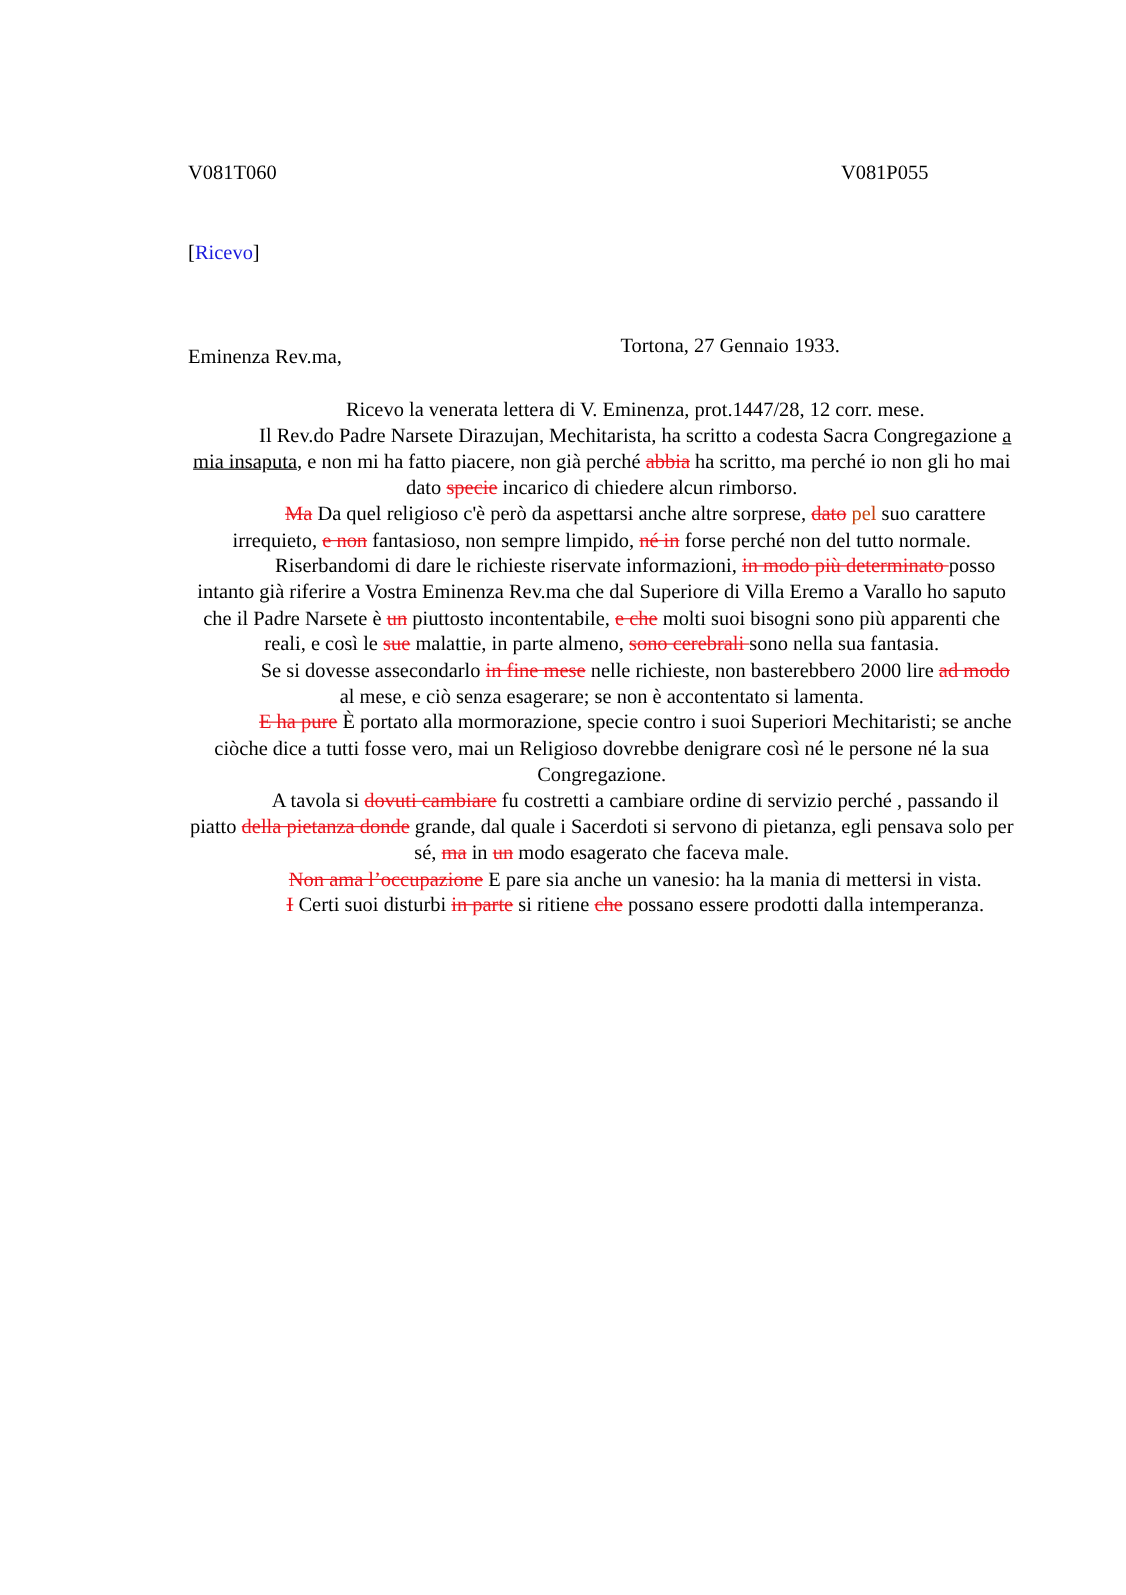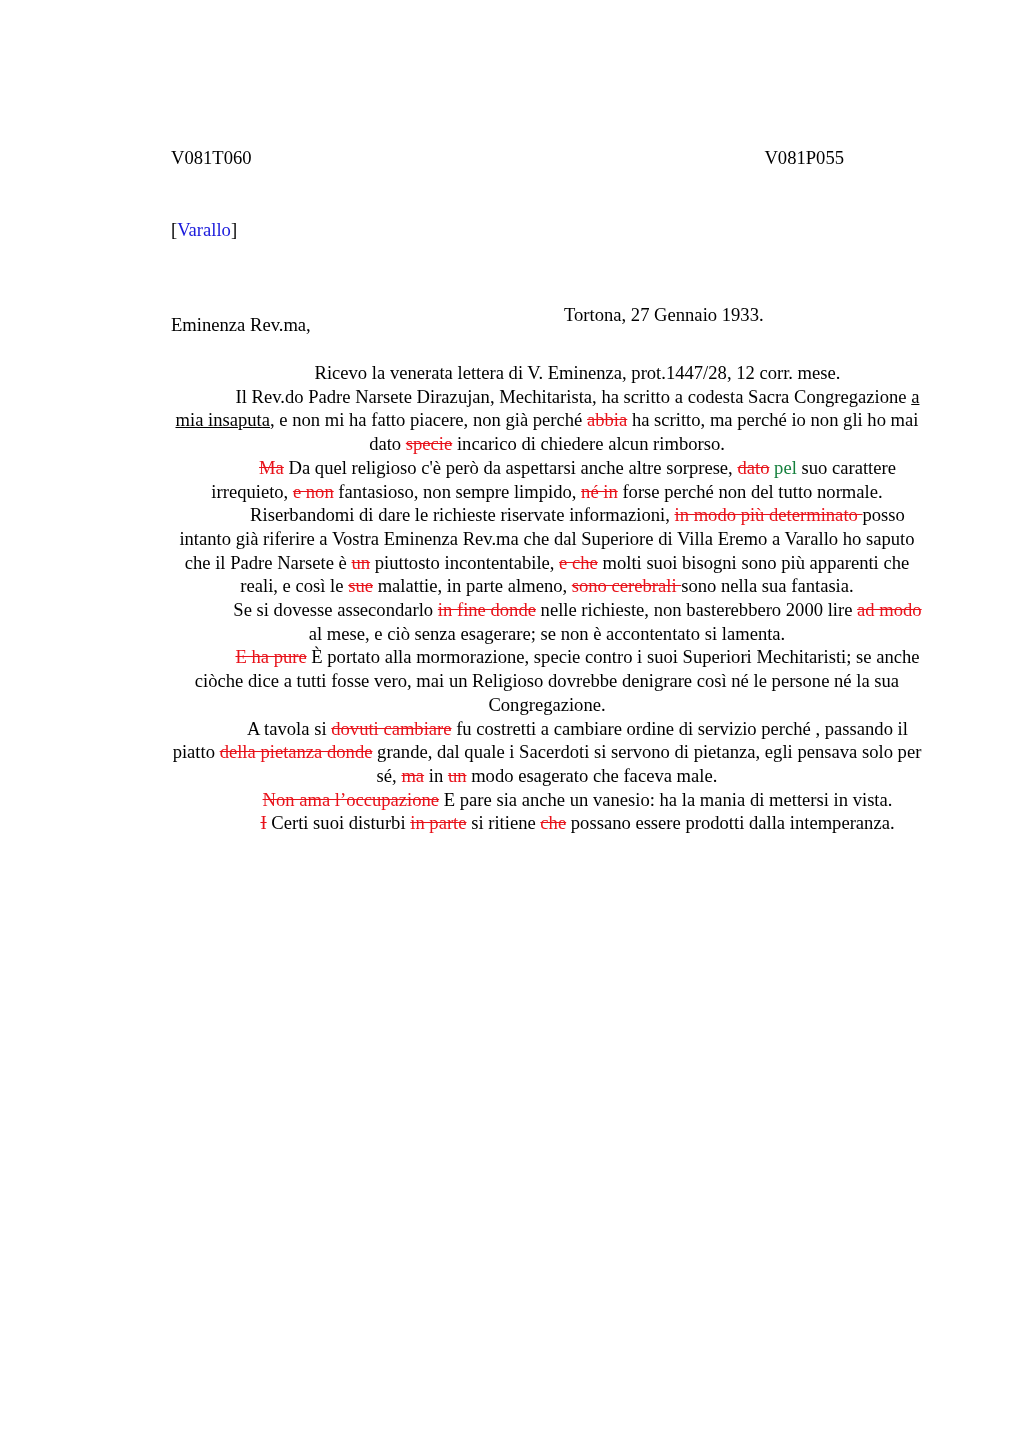--- a/index.html
+++ b/index.html
@@ -6,40 +6,40 @@
   body { width: 1024px; height: 1450px; position: relative; overflow: hidden;
          font-family: "Liberation Serif", "DejaVu Serif", serif; color: #000; font-size: 18.6px; }
   .hdr { position: absolute; top: 147px; left: 171px; width: 673px; display: flex; justify-content: space-between; line-height: 22px; }
   .minuta { position: absolute; top: 219px; left: 171px; line-height: 22px; }
   .minuta .blue { color: #1a1adc; }
   .date { position: absolute; top: 267px; left: 564px; line-height: 22px; margin-top: 37px; }
   .salut { position: absolute; top: 314px; left: 171px; line-height: 22px; }
   .body { position: absolute; top: 361px; left: 171px; width: 752px; line-height: 23.7px; }
   .body p { margin: 0; text-indent: 61px; text-align: center; }
   .del { color: #e8121a; text-decoration: line-through; }
-  .ins { color: #15803d; }
+  .ins { color: #c2410c; }
   .ul { text-decoration: underline; }
 </style>
 </head>
 <body>
 
 <div class="hdr">
   <span>V081T060</span>
   <span>V081P055</span>
 </div>
 
-<div class="minuta"><span>[</span><span class="blue">Varallo</span><span>]</span></div>
+<div class="minuta"><span>[</span><span class="blue">Ricevo</span><span>]</span></div>
 
 <div class="date">Tortona, 27 Gennaio 1933.</div>
 
 <div class="salut">Eminenza Rev.ma,</div>
 
 <div class="body" id="letter-body">
     <p><span>Ricevo la venerata lettera di V. Eminenza, prot.1447/28, 12 corr. mese.</span></p>
     <p><span>Il Rev.do Padre Narsete Dirazujan, Mechitarista, ha scritto a codesta Sacra Congregazione </span><span class="ul">a mia insaputa</span><span>, e non mi ha fatto piacere, non già perché </span><span class="del">abbia</span><span> ha scritto, ma perché io non gli ho mai dato </span><span class="del">specie</span><span> incarico di chiedere alcun rimborso.</span></p>
     <p><span class="del">Ma</span><span> Da quel religioso c'è però da aspettarsi anche altre sorprese, </span><span class="del">dato</span><span> </span><span class="ins">pel</span><span> suo carattere irrequieto, </span><span class="del">e non</span><span> fantasioso, non sempre limpido, </span><span class="del">né in</span><span> forse perché non del tutto normale.</span></p>
     <p><span>Riserbandomi di dare le richieste riservate informazioni, </span><span class="del">in modo più determinato </span><span>posso intanto già riferire a Vostra Eminenza Rev.ma che dal Superiore di Villa Eremo a Varallo ho saputo che il Padre Narsete è </span><span class="del">un</span><span> piuttosto incontentabile, </span><span class="del">e che</span><span> molti suoi bisogni sono più apparenti che reali, e così le </span><span class="del">sue</span><span> malattie, in parte almeno, </span><span class="del">sono cerebrali </span><span>sono nella sua fantasia.</span></p>
-    <p><span>Se si dovesse assecondarlo </span><span class="del">in fine donde</span><span> nelle richieste, non basterebbero 2000 lire </span><span class="del">ad modo</span><span> al mese, e ciò senza esagerare; se non è accontentato si lamenta.</span></p>
+    <p><span>Se si dovesse assecondarlo </span><span class="del">in fine mese</span><span> nelle richieste, non basterebbero 2000 lire </span><span class="del">ad modo</span><span> al mese, e ciò senza esagerare; se non è accontentato si lamenta.</span></p>
     <p><span class="del">E ha pure</span><span> È portato alla mormorazione, specie contro i suoi Superiori Mechitaristi; se anche ciòche dice a tutti fosse vero, mai un Religioso dovrebbe denigrare così né le persone né la sua Congregazione.</span></p>
     <p><span>A tavola si </span><span class="del">dovuti cambiare</span><span> fu costretti a cambiare ordine di servizio perché , passando il piatto </span><span class="del">della pietanza donde</span><span> grande, dal quale i Sacerdoti si servono di pietanza, egli pensava solo per sé, </span><span class="del">ma</span><span> in </span><span class="del">un</span><span> modo esagerato che faceva male.</span></p>
     <p><span class="del">Non ama l’occupazione</span><span> E pare sia anche un vanesio: ha la mania di mettersi in vista.</span></p>
     <p><span class="del">I</span><span> Certi suoi disturbi </span><span class="del">in parte</span><span> si ritiene </span><span class="del">che</span><span> possano essere prodotti dalla intemperanza.</span></p>
   </div>
 
 </body></html>

